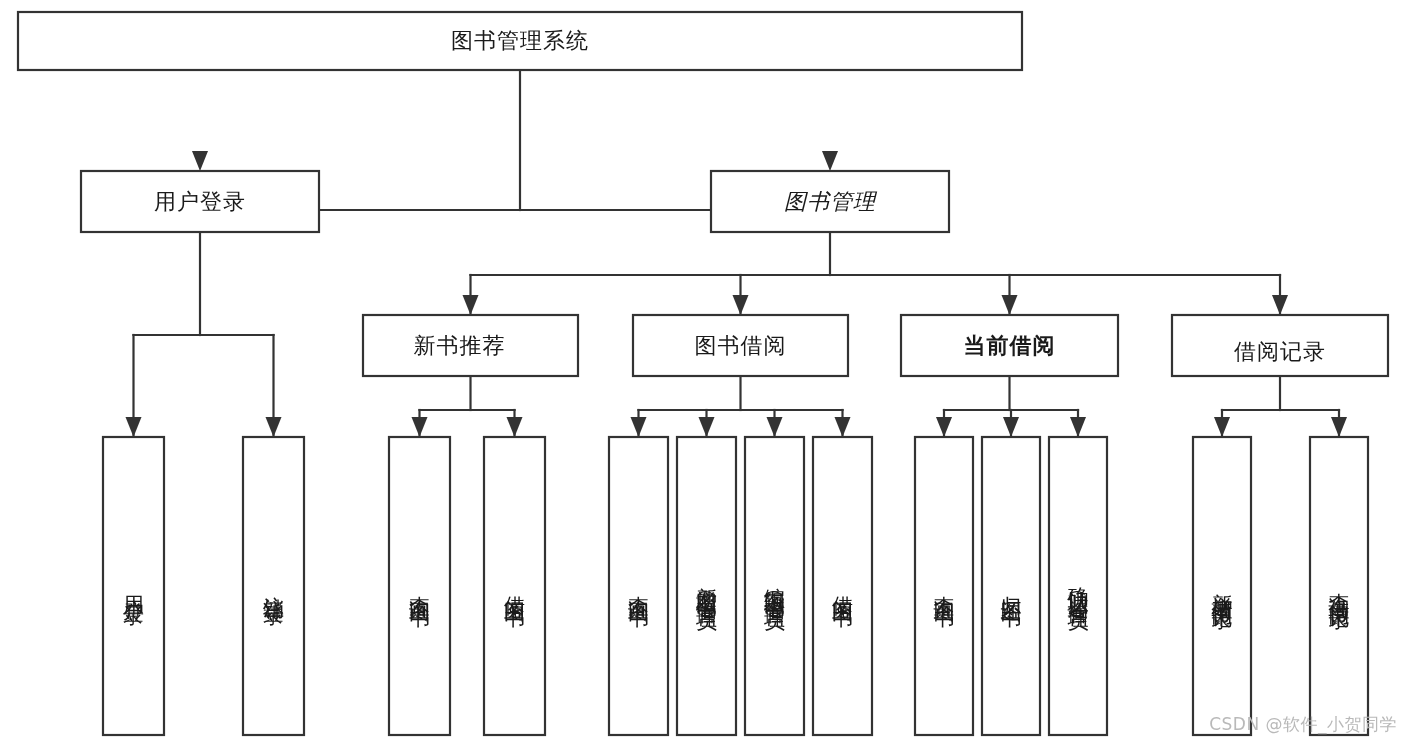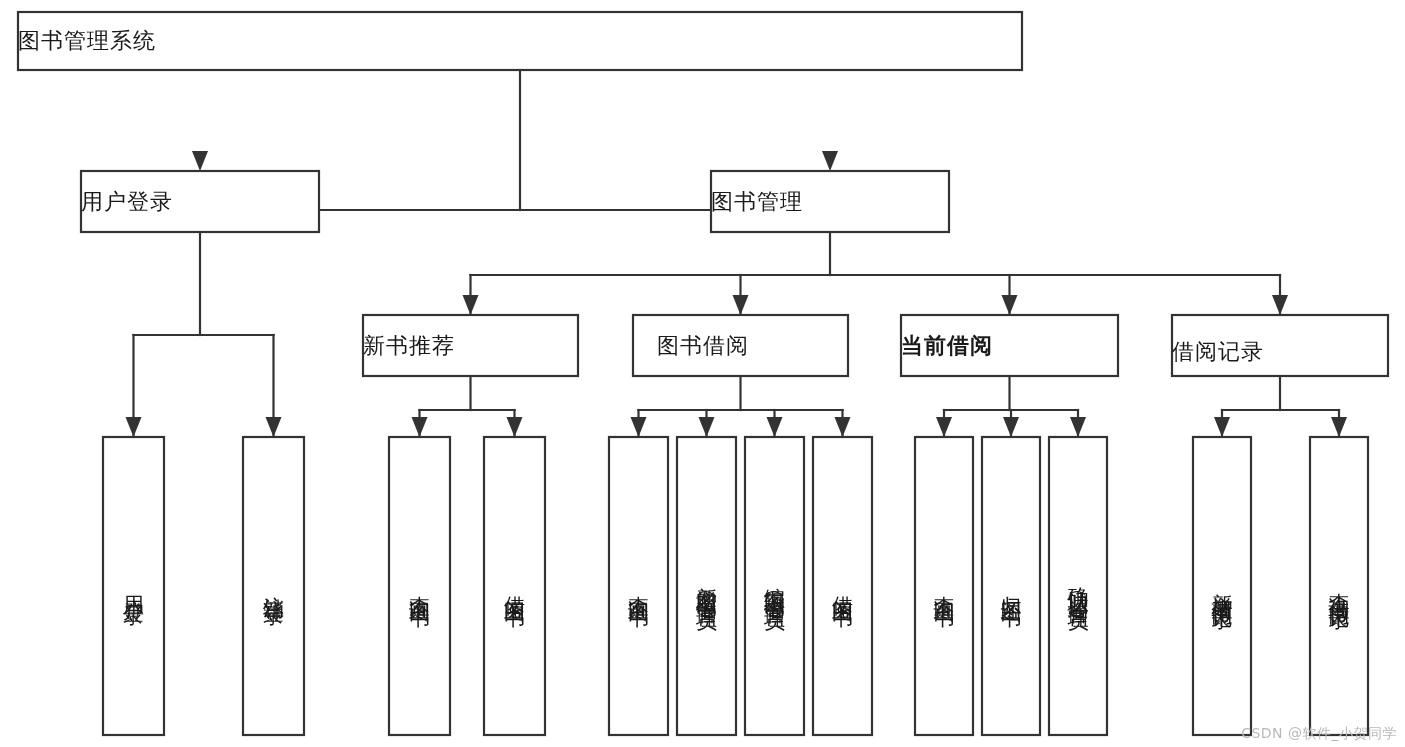--- a/index.html
+++ b/index.html
@@ -57,35 +57,36 @@
     line-height: 1.05;
     color: #1a1a1a;
     letter-spacing: 3.5px;
     white-space: nowrap;
     text-align: center;
   }
   .hlabel-wrap {
     position: absolute;
     display: flex;
     align-items: center;
+    justify-content: center;
     pointer-events: none;
   }
   .hlabel-text {
     font-family: "DejaVu Sans", "Liberation Sans", sans-serif;
     font-size: 22px;
     color: #1a1a1a;
     letter-spacing: 1px;
     white-space: nowrap;
   }
   #watermark {
     position: absolute;
     right: 8px;
-    bottom: 4px;
-    font-family: "DejaVu Sans", "Liberation Sans", sans-serif;
-    font-size: 14px;
+    bottom: 11px;
+    font-family: "DejaVu Sans", "Liberation Sans", sans-serif;
+    font-size: 17px;
     color: #b9b9b9;
     letter-spacing: 0.5px;
     white-space: nowrap;
     pointer-events: none;
   }
 </style>
 </head>
 <body>
 
 <div id="diagram-root">
@@ -169,27 +170,27 @@
       </g>
   </svg>
 
   <div id="labels-layer">
       <div class="hlabel-wrap" style="left: 18px; top: 12px; width: 1004px; height: 58px;">
         <div class="hlabel-text">图书管理系统</div>
       </div>
       <div class="hlabel-wrap" style="left: 81px; top: 171px; width: 238px; height: 61px;">
         <div class="hlabel-text">用户登录</div>
       </div>
-      <div class="hlabel-wrap" style="left: 711px; top: 171px; width: 238px; height: 61px;">
+      <div class="hlabel-wrap" style="left: 711px; top: 171px; width: 238px; height: 61px; font-style: italic;">
         <div class="hlabel-text">图书管理</div>
       </div>
       <div class="hlabel-wrap" style="left: 363px; top: 315px; width: 193px; height: 61px;">
         <div class="hlabel-text">新书推荐</div>
       </div>
-      <div class="hlabel-wrap" style="left: 633px; top: 315px; width: 215px; height: 61px; margin-left: 24px;">
+      <div class="hlabel-wrap" style="left: 633px; top: 315px; width: 215px; height: 61px;">
         <div class="hlabel-text">图书借阅</div>
       </div>
       <div class="hlabel-wrap" style="left: 901px; top: 315px; width: 217px; height: 61px; font-weight: bold;">
         <div class="hlabel-text">当前借阅</div>
       </div>
       <div class="hlabel-wrap" style="left: 1172px; top: 315px; width: 216px; height: 74px;">
         <div class="hlabel-text">借阅记录</div>
       </div>
       <div class="vlabel-wrap" style="left: 103px; top: 437px; width: 61px; height: 298px; align-items: center; justify-content: center;">
         <div class="vlabel-text">用户登录</div>

